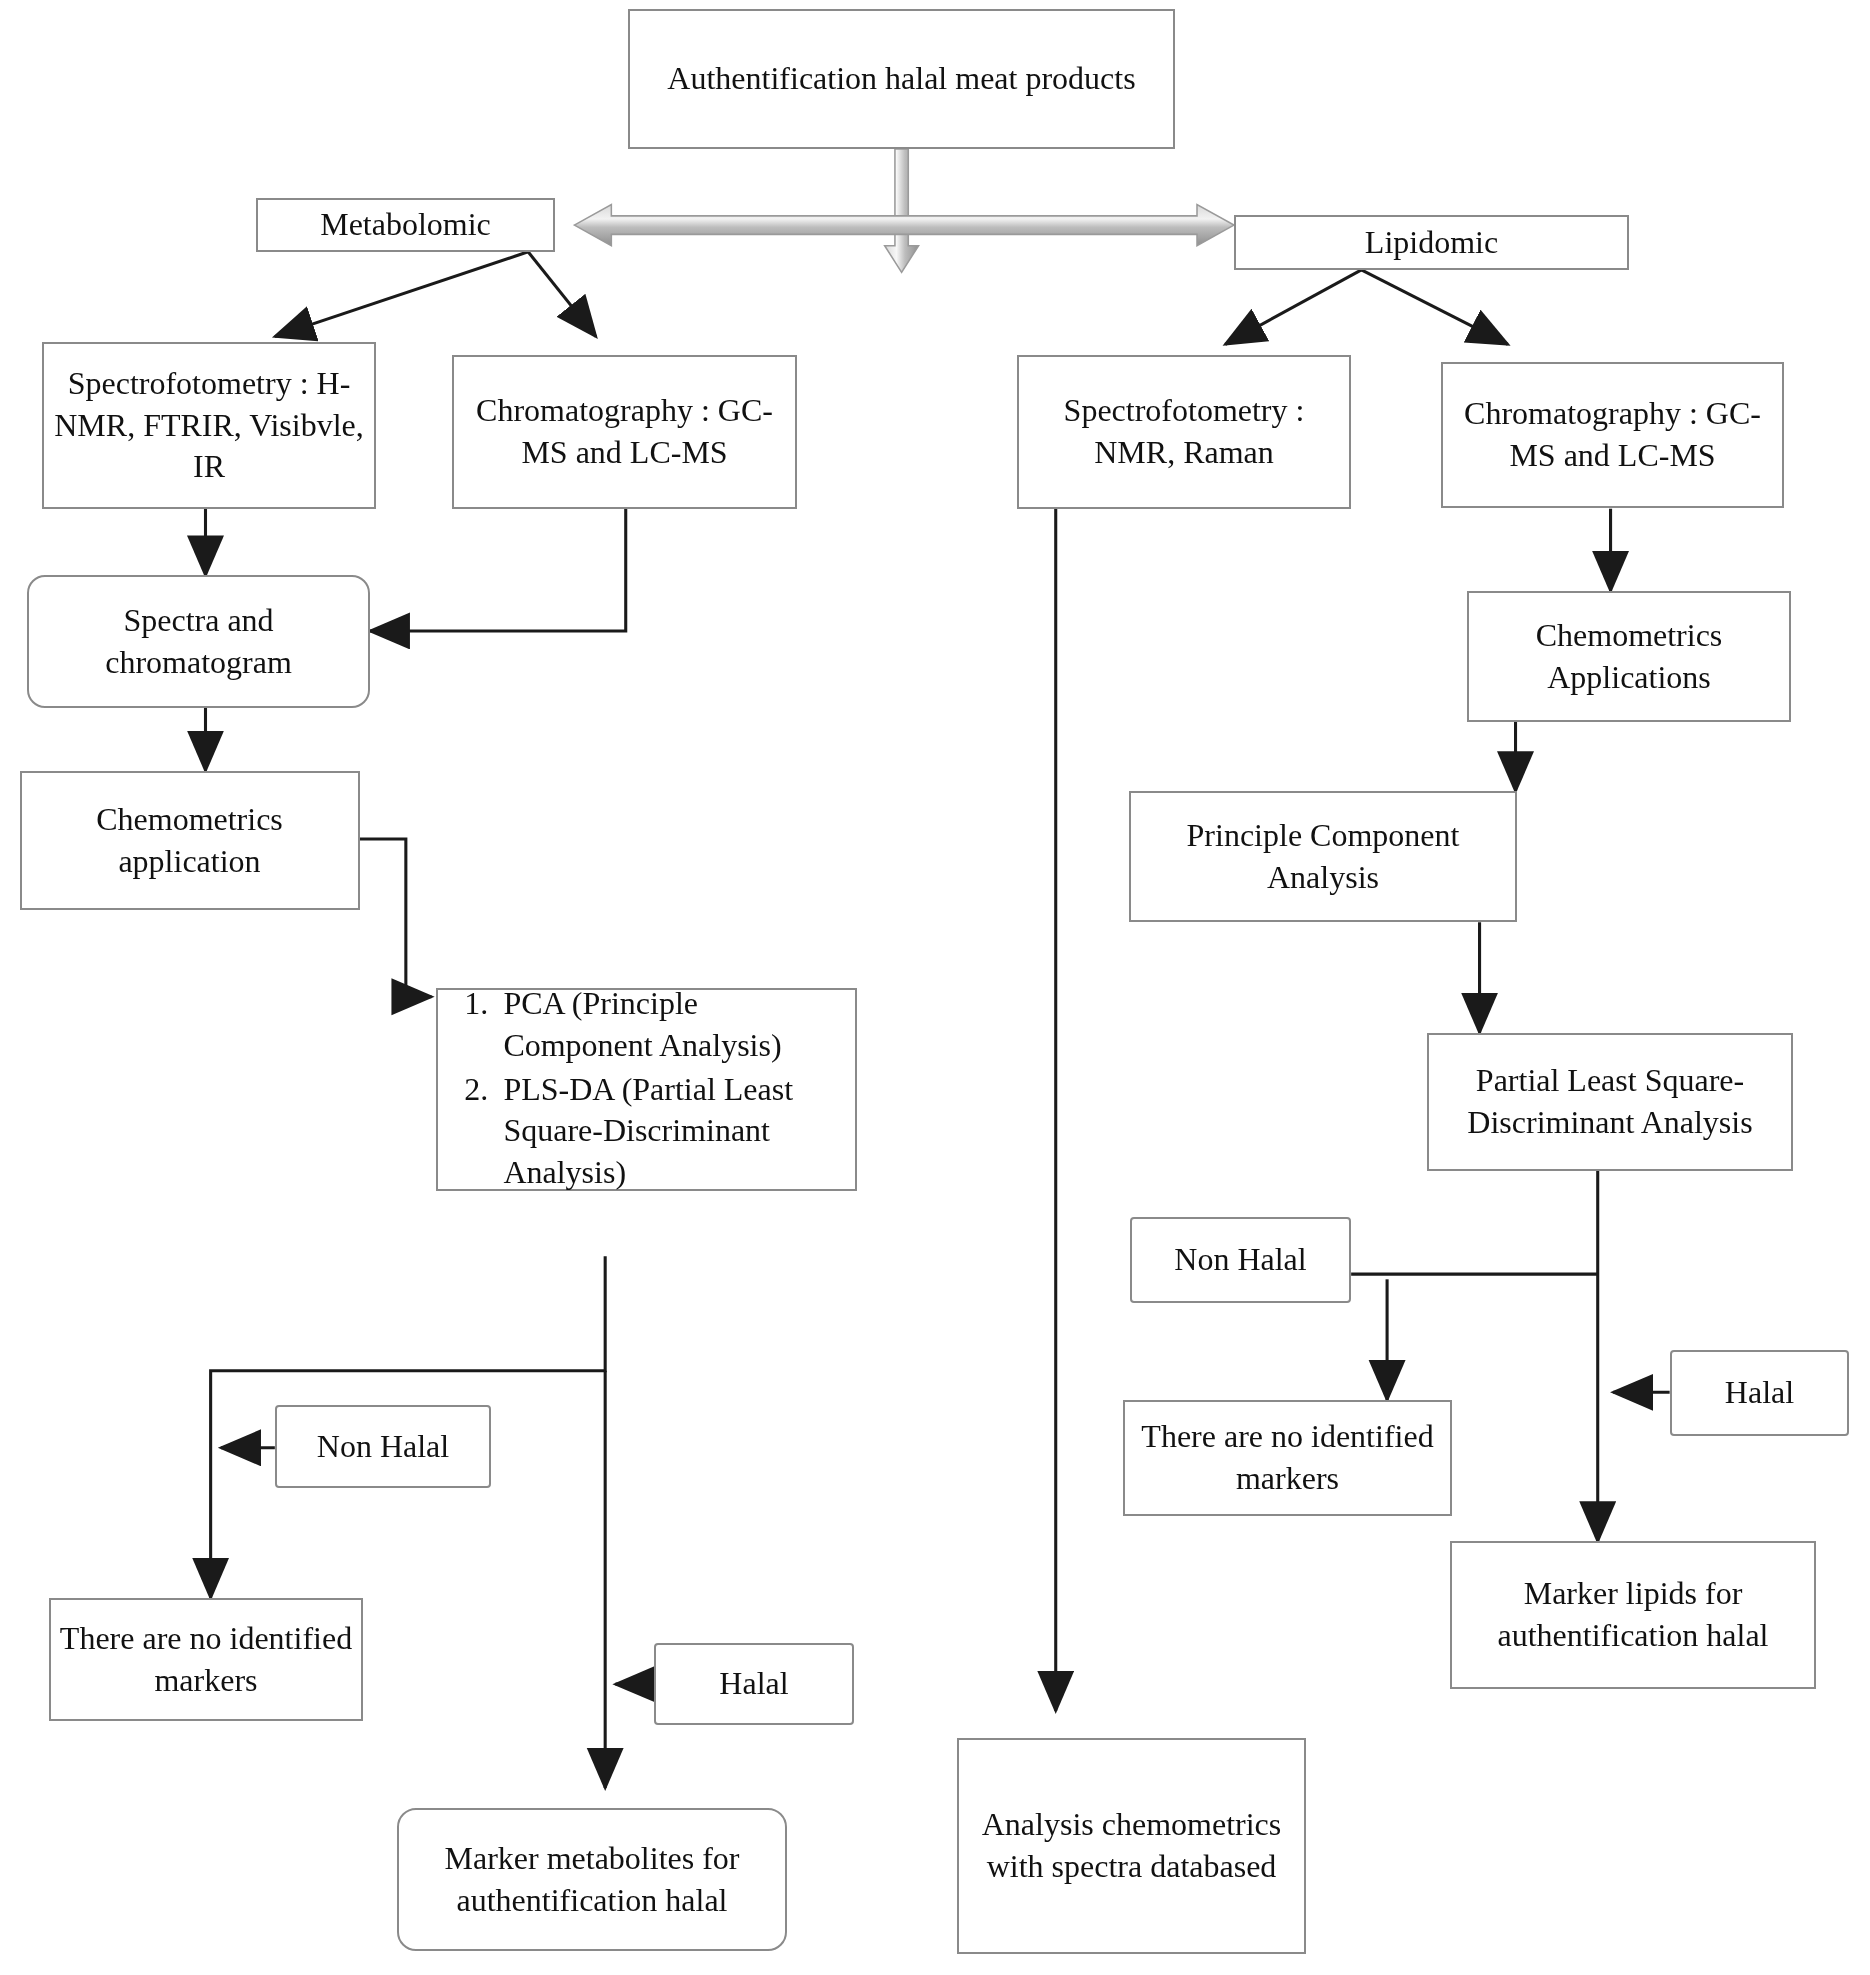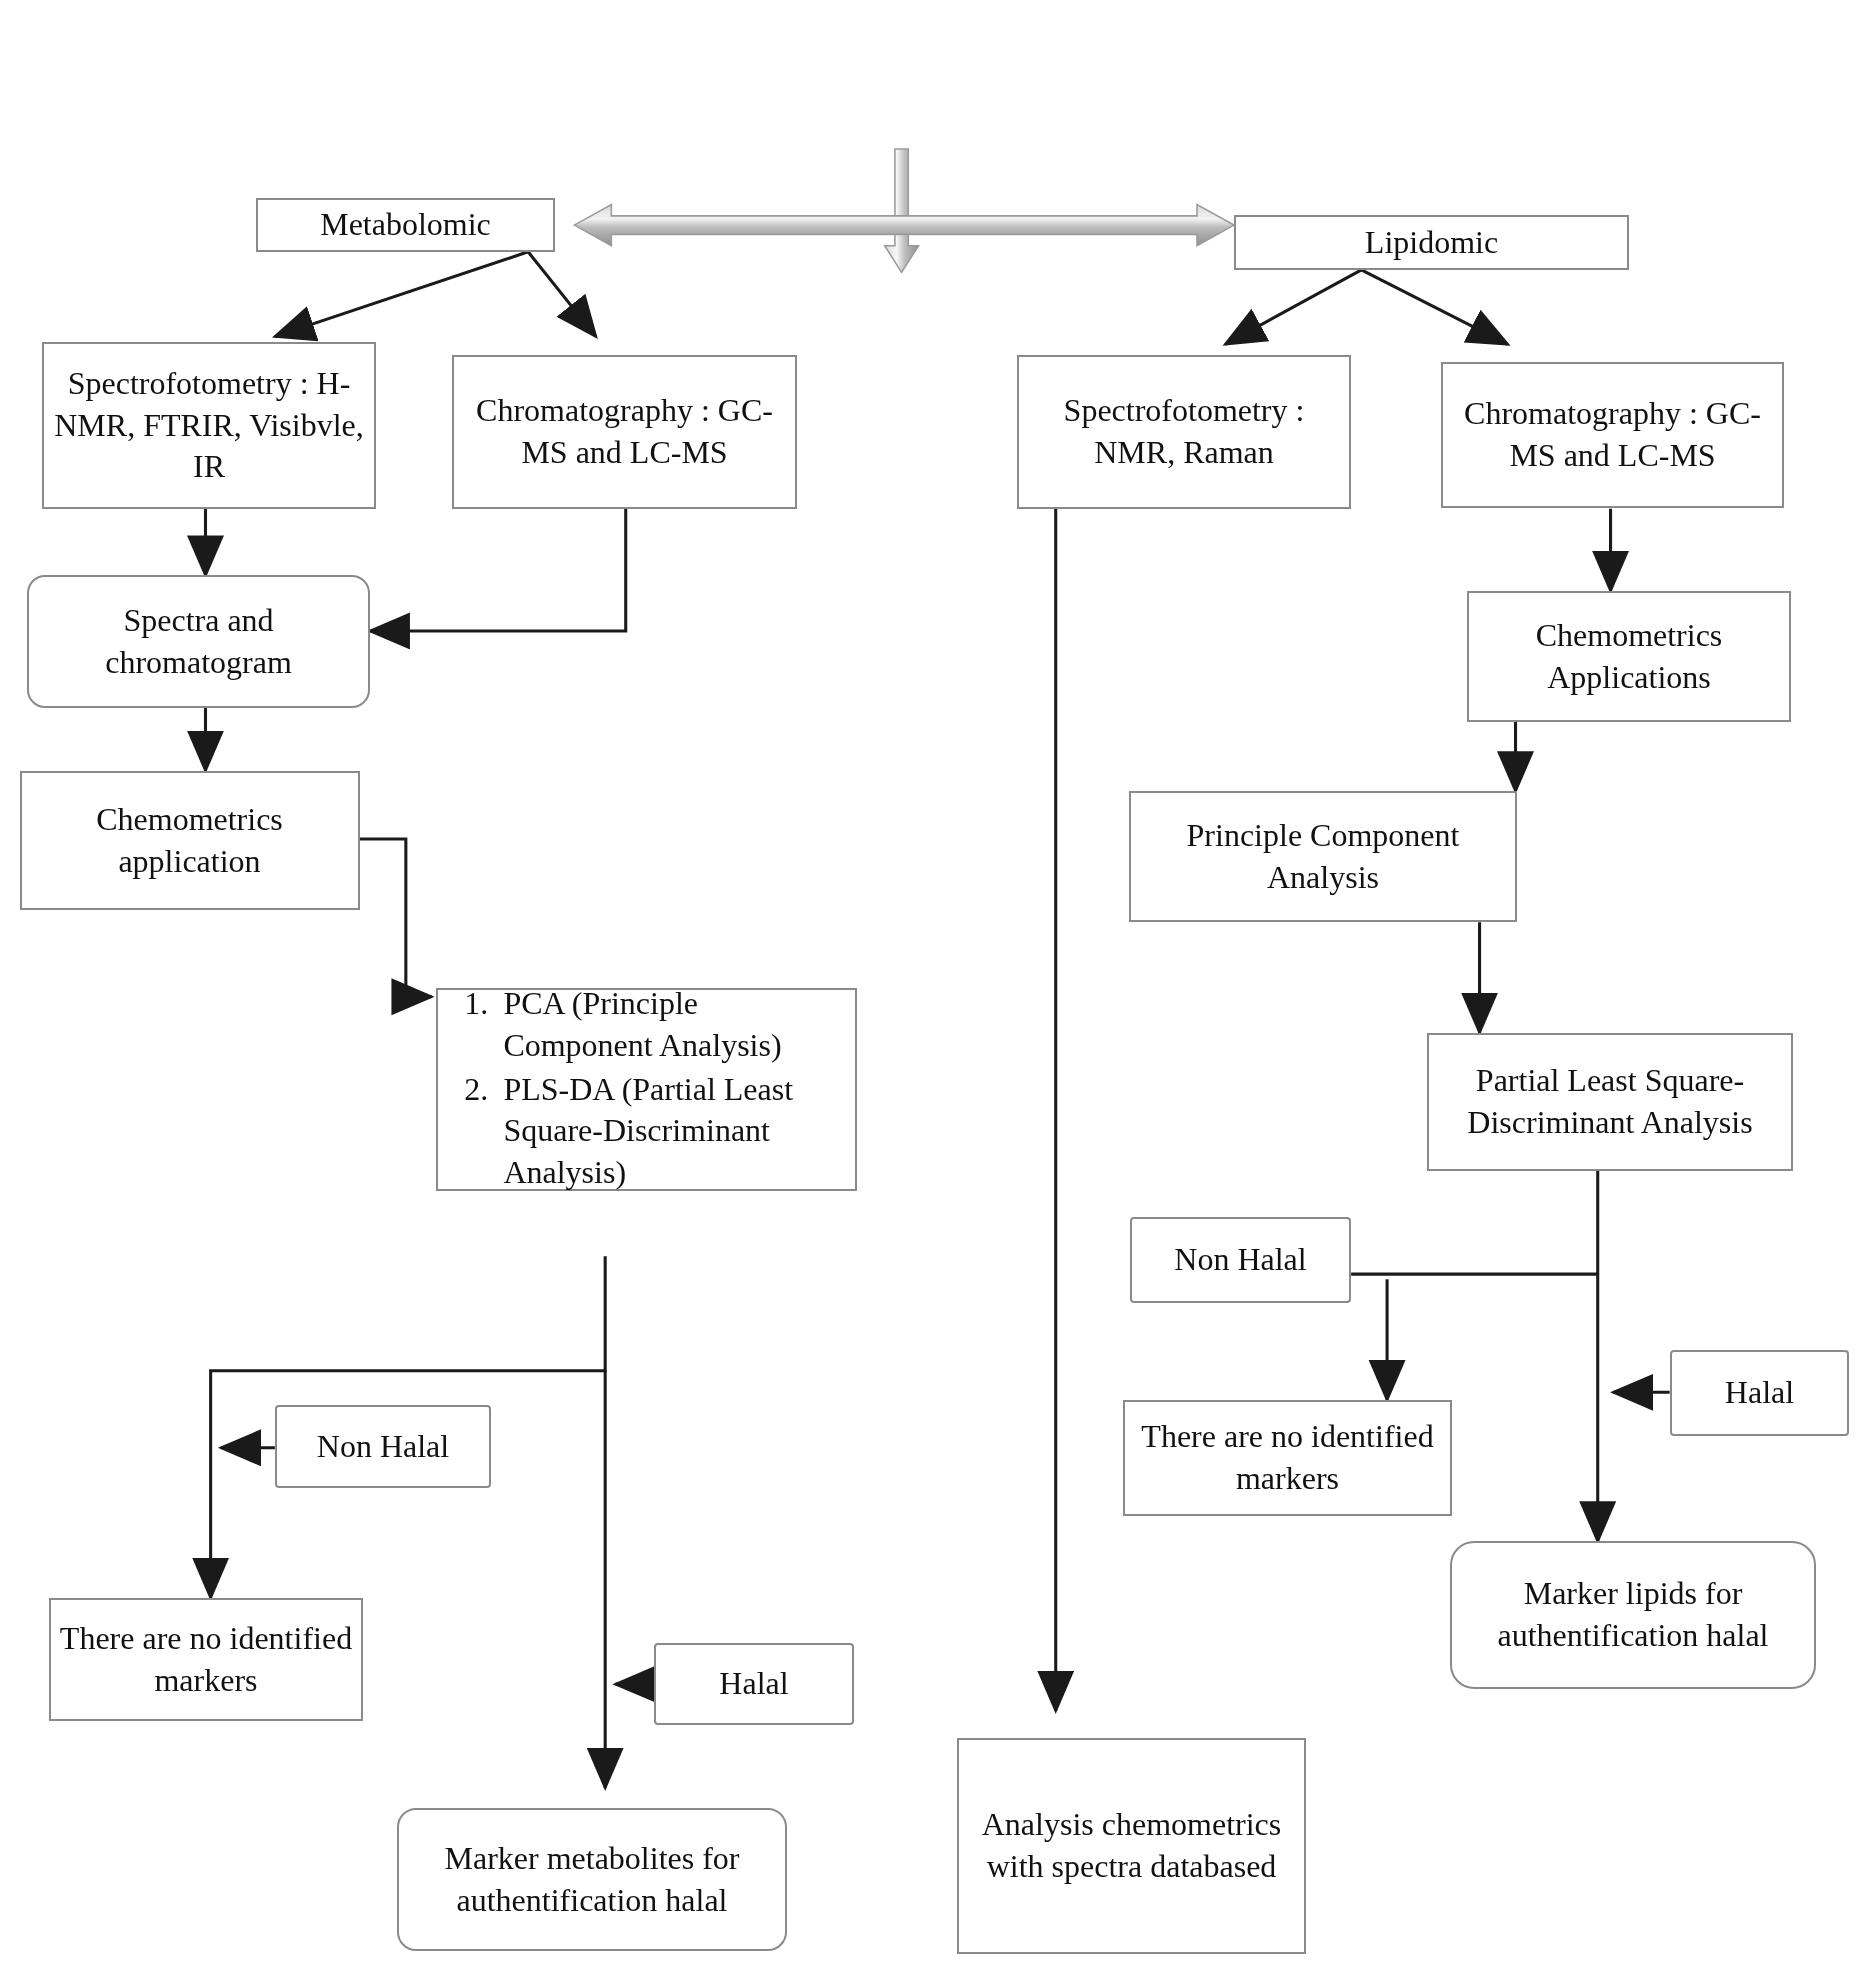--- a/index.html
+++ b/index.html
@@ -125,20 +125,23 @@
     <line x1="2880" y1="1795" x2="2880" y2="2010" stroke="#1a1a1a" stroke-width="6" marker-end="url(#ah)"></line>
 
     <path d="M3110,2275 L3110,3000" fill="none" stroke="#1a1a1a" stroke-width="6" marker-end="url(#ah)"></path>
 
     <path d="M2630,2480 L3110,2480" fill="none" stroke="#1a1a1a" stroke-width="6"></path>
     <path d="M2700,2490 L2700,2725" fill="none" stroke="#1a1a1a" stroke-width="6" marker-end="url(#ah)"></path>
 
     <line x1="3250" y1="2710" x2="3140" y2="2710" stroke="#1a1a1a" stroke-width="6" marker-end="url(#ah)"></line>
   </svg>
 
+  <div class="node" style="left:628px; top:9.2px; width:547px; height:140px;">
+    <span class="nodetext">Authentification halal meat products</span>
+  </div>
 
   <div class="node" style="left:256px; top:198px; width:299px; height:54px;">
     <span class="nodetext">Metabolomic</span>
   </div>
 
   <div class="node" style="left:1234px; top:215px; width:395px; height:55px;">
     <span class="nodetext">Lipidomic</span>
   </div>
 
   <div class="node" style="left:42px; top:342px; width:334px; height:167px;">
@@ -205,21 +208,21 @@
   </div>
 
   <div class="node" style="left:1123px; top:1400px; width:329px; height:116px;">
     <span class="nodetext">There are no identified markers</span>
   </div>
 
   <div class="node rounded" style="left:1670px; top:1350px; width:179px; height:86px;">
     <span class="nodetext">Halal</span>
   </div>
 
-  <div class="node" style="left:1450px; top:1541px; width:366px; height:148px;border-radius:24px;">
+  <div class="node" style="left:1450px; top:1541px; width:366px; height:148px;">
     <span class="nodetext">Marker lipids for authentification halal</span>
   </div>
 
   <div class="node" style="left:957px; top:1738px; width:349px; height:216px;">
     <span class="nodetext">Analysis chemometrics with spectra databased</span>
   </div>
 
 </div>
 
 

